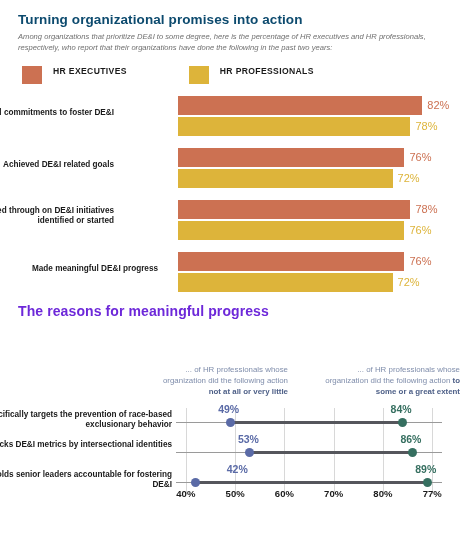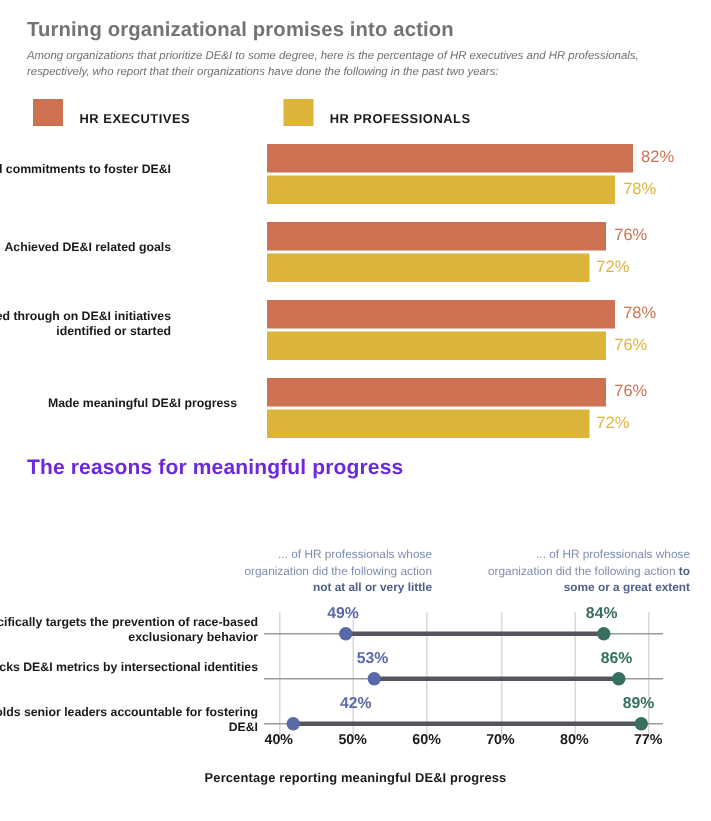--- a/index.html
+++ b/index.html
@@ -22,21 +22,21 @@
     background: #ffffff;
   }
 
   
   .sec1-title {
     position: absolute;
     left: 18px;
     top: 12px;
     font-size: 13.5px;
     font-weight: 600;
-    color: #737373;
+    color: #0c4a6e;
     letter-spacing: 0.1px;
     white-space: nowrap;
   }
   .sec1-sub {
     position: absolute;
     left: 18px;
     top: 31px;
     width: 420px;
     font-size: 7.6px;
     font-style: italic;
@@ -47,21 +47,21 @@
   .legend {
     position: absolute;
     left: 22px;
     top: 66px;
     display: flex;
     align-items: center;
     gap: 0;
   }
   .legend-item {
     display: flex;
-    align-items: flex-end;
+    align-items: flex-start;
   }
   .legend-item + .legend-item {
     margin-left: 62px;
   }
   .swatch {
     width: 20px;
     height: 18px;
     display: block;
   }
   .legend-label {
@@ -347,15 +347,14 @@
     </div>
 
   <div class="xticks">
       <div class="xtick" style="left: 185.852px;">40%</div>
       <div class="xtick" style="left: 235.111px;">50%</div>
       <div class="xtick" style="left: 284.37px;">60%</div>
       <div class="xtick" style="left: 333.63px;">70%</div>
       <div class="xtick" style="left: 382.889px;">80%</div>
       <div class="xtick" style="left: 432.148px;">77%</div>
     </div>
-  <div class="xaxis-title">Percentage reporting meaningful DE&amp;I progress</div>
 
 </div>
 
 </body></html>

